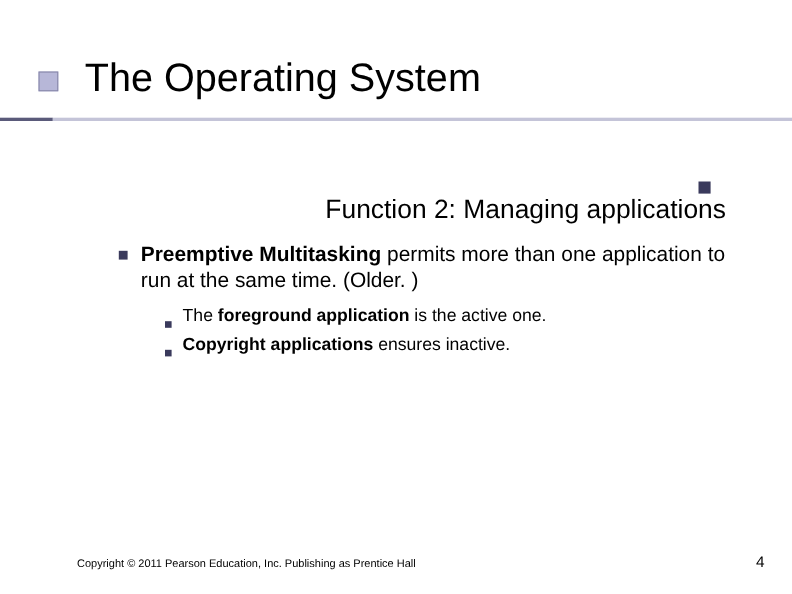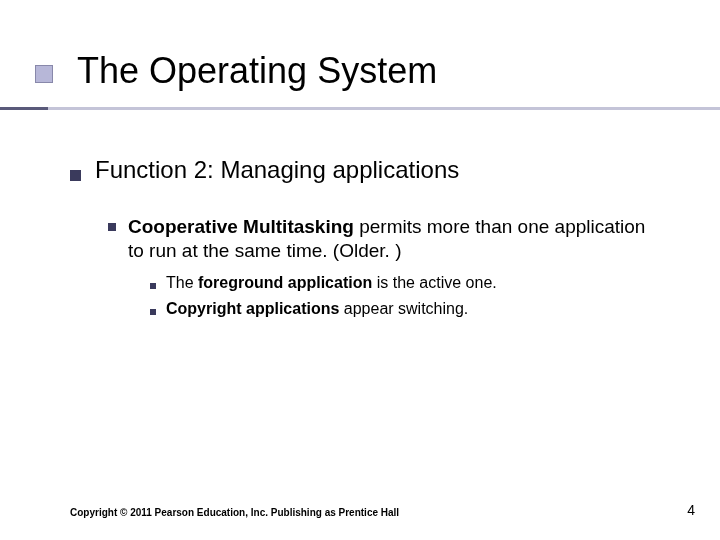--- a/index.html
+++ b/index.html
@@ -50,22 +50,23 @@
     background: #c4c4d8;
   }
   .content {
     position: absolute;
     left: 70px;
     top: 155px;
     width: 590px;
   }
   .lvl1 {
     display: flex;
-    align-items: center;
-    margin-bottom: 30px;
+    align-items: flex-end;
+    margin-bottom: 14px;
+    flex-direction: column;
   }
   .b1 {
     width: 11px;
     height: 11px;
     background: #3a3a5c;
     margin-top: 10px;
     margin-right: 14px;
     flex-shrink: 0;
   }
   .t1 {
@@ -87,21 +88,21 @@
     margin-right: 12px;
     flex-shrink: 0;
   }
   .t2 {
     font-size: 19px;
     color: #000;
     line-height: 1.25;
   }
   .lvl3 {
     display: flex;
-    align-items: center;
+    align-items: flex-end;
     margin-left: 80px;
     margin-bottom: 6px;
   }
   .b3 {
     width: 6px;
     height: 6px;
     background: #3a3a5c;
     margin-top: 7px;
     margin-right: 10px;
     flex-shrink: 0;
@@ -111,21 +112,20 @@
     color: #000;
     line-height: 1.25;
   }
   .gap { height: 8px; }
   .footer {
     position: absolute;
     left: 70px;
     bottom: 22px;
     font-size: 10px;
     color: #000;
-    font-weight: bold;
   }
   .pagenum {
     position: absolute;
     right: 25px;
     bottom: 22px;
     font-size: 14px;
     color: #000;
   }
 </style>
 </head>
@@ -141,35 +141,35 @@
 <div class="content">
 
   <div class="lvl1">
     <div class="b1"></div>
     <div class="t1">Function 2: Managing applications</div>
   </div>
 
   <div class="lvl2">
     <div class="b2"></div>
     <div class="t2">
-      <b>Cooperative Multitasking</b><span> permits more than one application to run at the same time. (Older. )</span>
+      <b>Preemptive Multitasking</b><span> permits more than one application to run at the same time. (Older. )</span>
     </div>
   </div>
 
   <div class="lvl3">
     <div class="b3"></div>
     <div class="t3">
       <span>The </span><b>foreground application</b><span> is the active one.</span>
     </div>
   </div>
 
   <div class="lvl3">
     <div class="b3"></div>
     <div class="t3">
-      <b>Copyright applications</b><span> appear switching.</span>
+      <b>Copyright applications</b><span> ensures inactive.</span>
     </div>
   </div>
 
   <div class="gap"></div>
 
 
 </div>
 
 <div class="footer">Copyright © 2011 Pearson Education, Inc. Publishing as Prentice Hall</div>
 <div class="pagenum">4</div>

